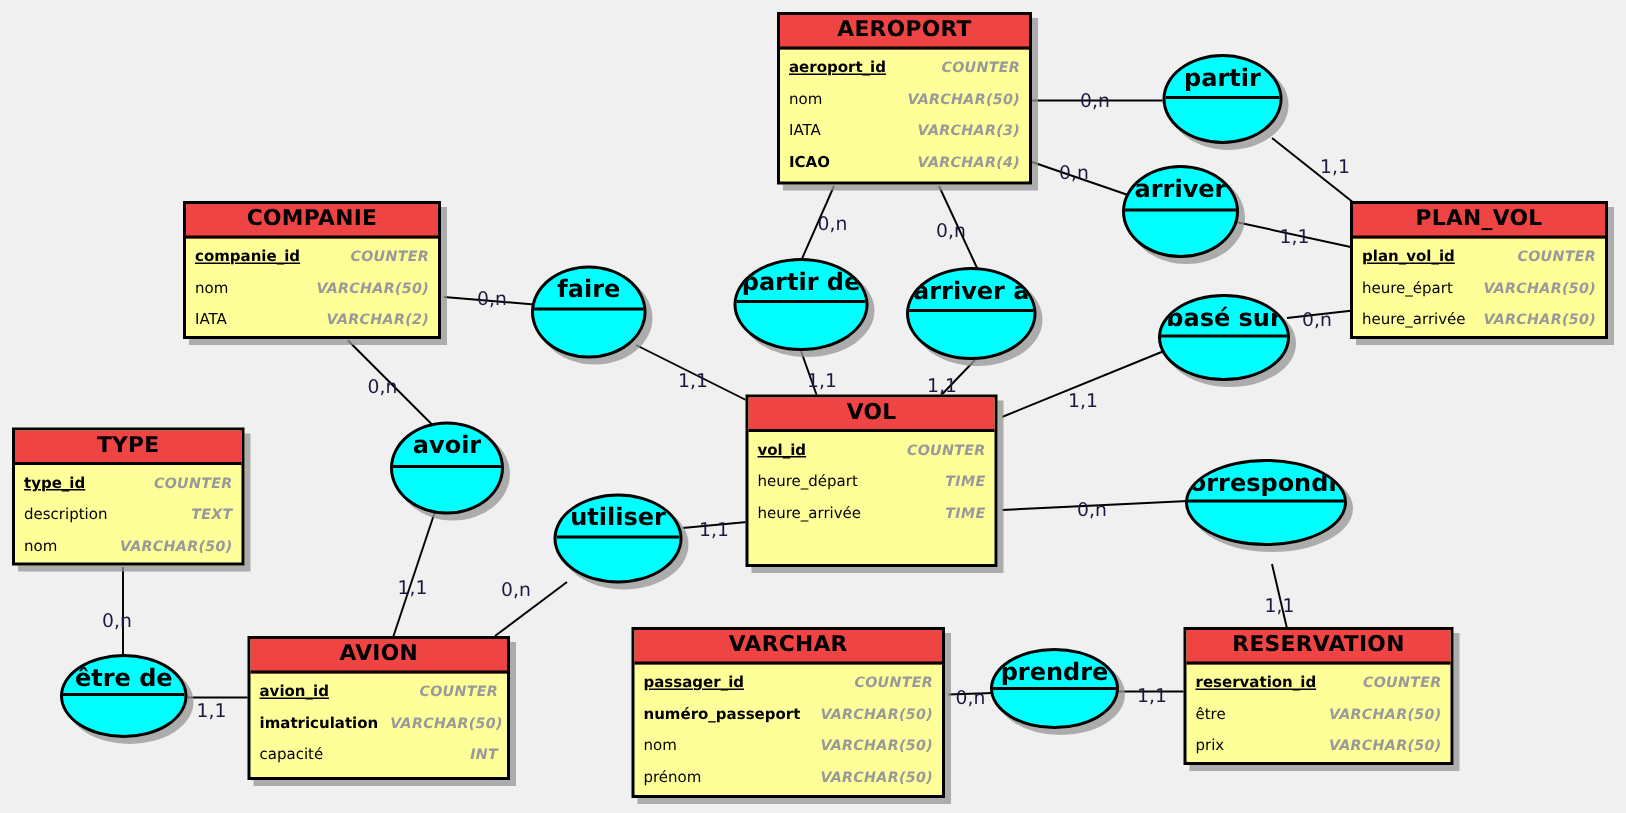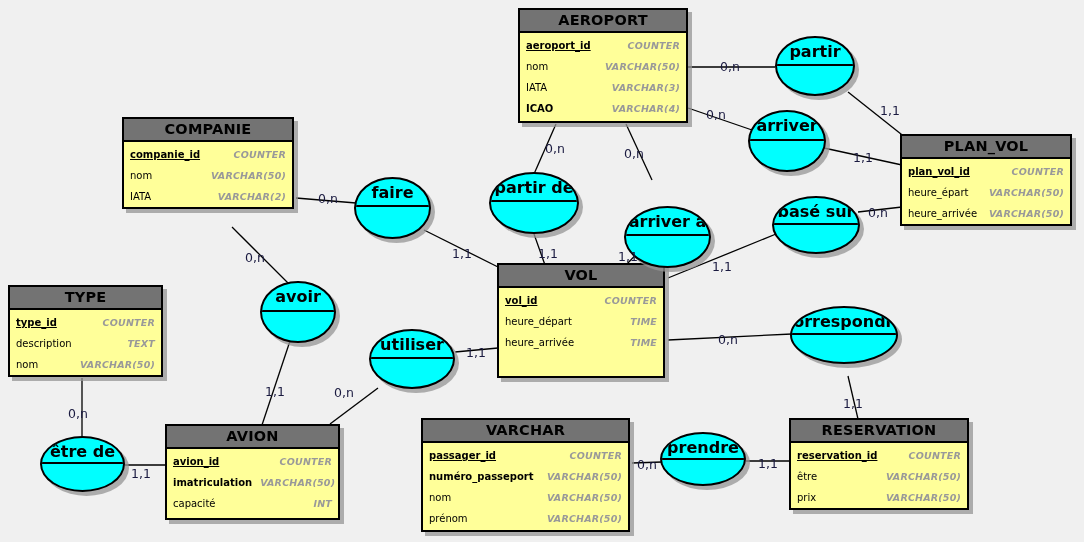--- a/index.html
+++ b/index.html
@@ -14,21 +14,21 @@
 
   
   .entity{
     position:absolute;
     border:2px solid #000;
     background:#ffff99;
     box-shadow:4px 4px 0 0 rgba(150,150,150,0.75);
     box-sizing:border-box;
   }
   .entity-title{
-    background:#737373;
+    background:#ef4444;
     border-bottom:2px solid #000;
     text-align:center;
     font-weight:bold;
     font-size:14.5px;
     color:#000;
     padding:2px 0 3px 0;
     letter-spacing:0.2px;
     white-space:nowrap;
   }
   .attrs{padding:2px 0 2px 0;}
@@ -143,21 +143,21 @@
           <div class="attr">
             <span class="aname">IATA</span>
             <span class="atype">VARCHAR(3)</span>
           </div>
           <div class="attr bold">
             <span class="aname">ICAO</span>
             <span class="atype">VARCHAR(4)</span>
           </div>
         </div>
       </div>
-      <div class="entity" style="left: 122px; top: 117px; width: 172px; height: 92px;">
+      <div class="entity" style="left: 122px; top: 134px; width: 172px; height: 92px;">
         <div class="entity-title">COMPANIE</div>
         <div class="attrs">
           <div class="attr key">
             <span class="aname">companie_id</span>
             <span class="atype">COUNTER</span>
           </div>
           <div class="attr">
             <span class="aname">nom</span>
             <span class="atype">VARCHAR(50)</span>
           </div>
@@ -284,21 +284,21 @@
         <div class="rdiv" style="top: 27px;"></div>
       </div>
       <div class="rel" style="left: 354px; top: 177px; width: 77px; height: 62px;">
         <span class="rlabel">faire</span>
         <div class="rdiv" style="top: 26px;"></div>
       </div>
       <div class="rel" style="left: 489px; top: 172px; width: 90px; height: 62px;">
         <span class="rlabel">partir de</span>
         <div class="rdiv" style="top: 26px;"></div>
       </div>
-      <div class="rel" style="left: 624px; top: 178px; width: 87px; height: 62px; margin-top: 28px;">
+      <div class="rel" style="left: 604px; top: 178px; width: 87px; height: 62px;">
         <span class="rlabel">arriver à</span>
         <div class="rdiv" style="top: 26px;"></div>
       </div>
       <div class="rel" style="left: 772px; top: 196px; width: 88px; height: 58px;">
         <span class="rlabel">basé sur</span>
         <div class="rdiv" style="top: 25px;"></div>
       </div>
       <div class="rel" style="left: 260px; top: 281px; width: 76px; height: 62px;">
         <span class="rlabel">avoir</span>
         <div class="rdiv" style="top: 27px;"></div>

